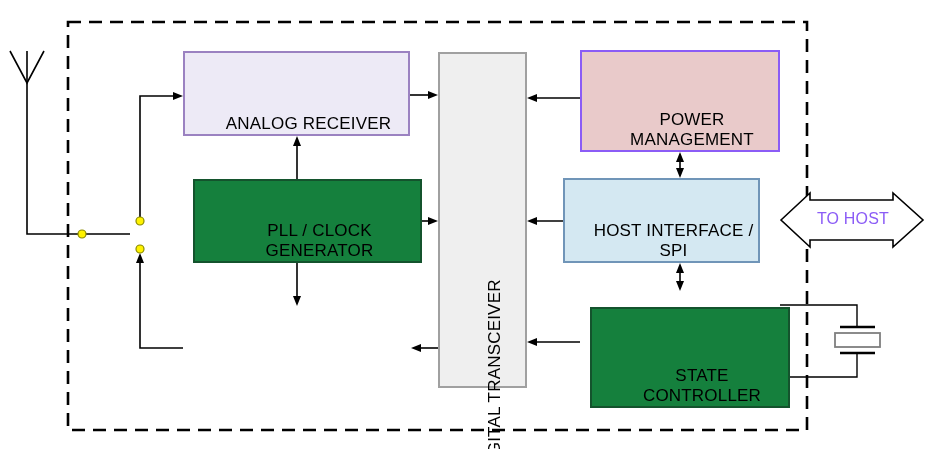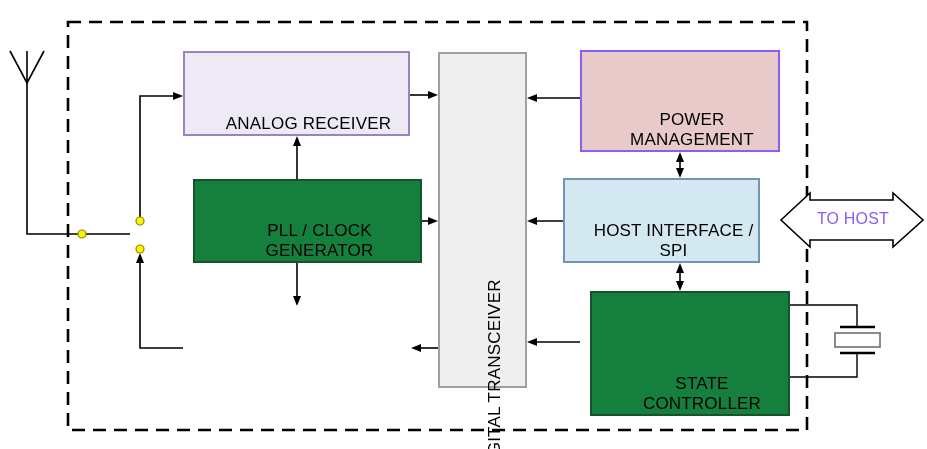--- a/index.html
+++ b/index.html
@@ -17,21 +17,21 @@
   .b-green {background:#15803d;border:2px solid #14532d;margin-left:10px;}
   .b-gray  {background:#efefef;border:2px solid #a0a0a0;}
   .b-red   {background:#e9caca;border:2px solid #8b5cf6;}
   .b-blue  {background:#d4e8f2;border:2px solid #7095b8;}
   .block-analog-receiver    {left:183px;top:51px;width:227px;height:85px;}
   .block-pll                {left:183px;top:179px;width:229px;height:84px;}
   .block-analog-transmitter {left:183px;top:306px;width:228px;height:85px;}
   .block-digital-transceiver{left:438px;top:52px;width:89px;height:336px;}
   .block-power-management   {left:580px;top:50px;width:200px;height:102px;}
   .block-host-interface     {left:563px;top:178px;width:197px;height:85px;}
-  .block-state-controller   {left:580px;top:291px;width:200px;height:125px;}
+  .block-state-controller   {left:580px;top:307px;width:200px;height:101px;}
   .vertical-label{transform:rotate(-90deg);white-space:nowrap;}
   .chip-label{
     position:absolute;z-index:2;left:103px;top:393px;
     font-size:25px;color:#000;
   }
   .to-host-label{
     position:absolute;z-index:2;left:806px;top:209px;width:94px;height:20px;
     line-height:20px;text-align:center;font-size:16px;color:#8b5cf6;letter-spacing:0.2px;
   }
 </style>

